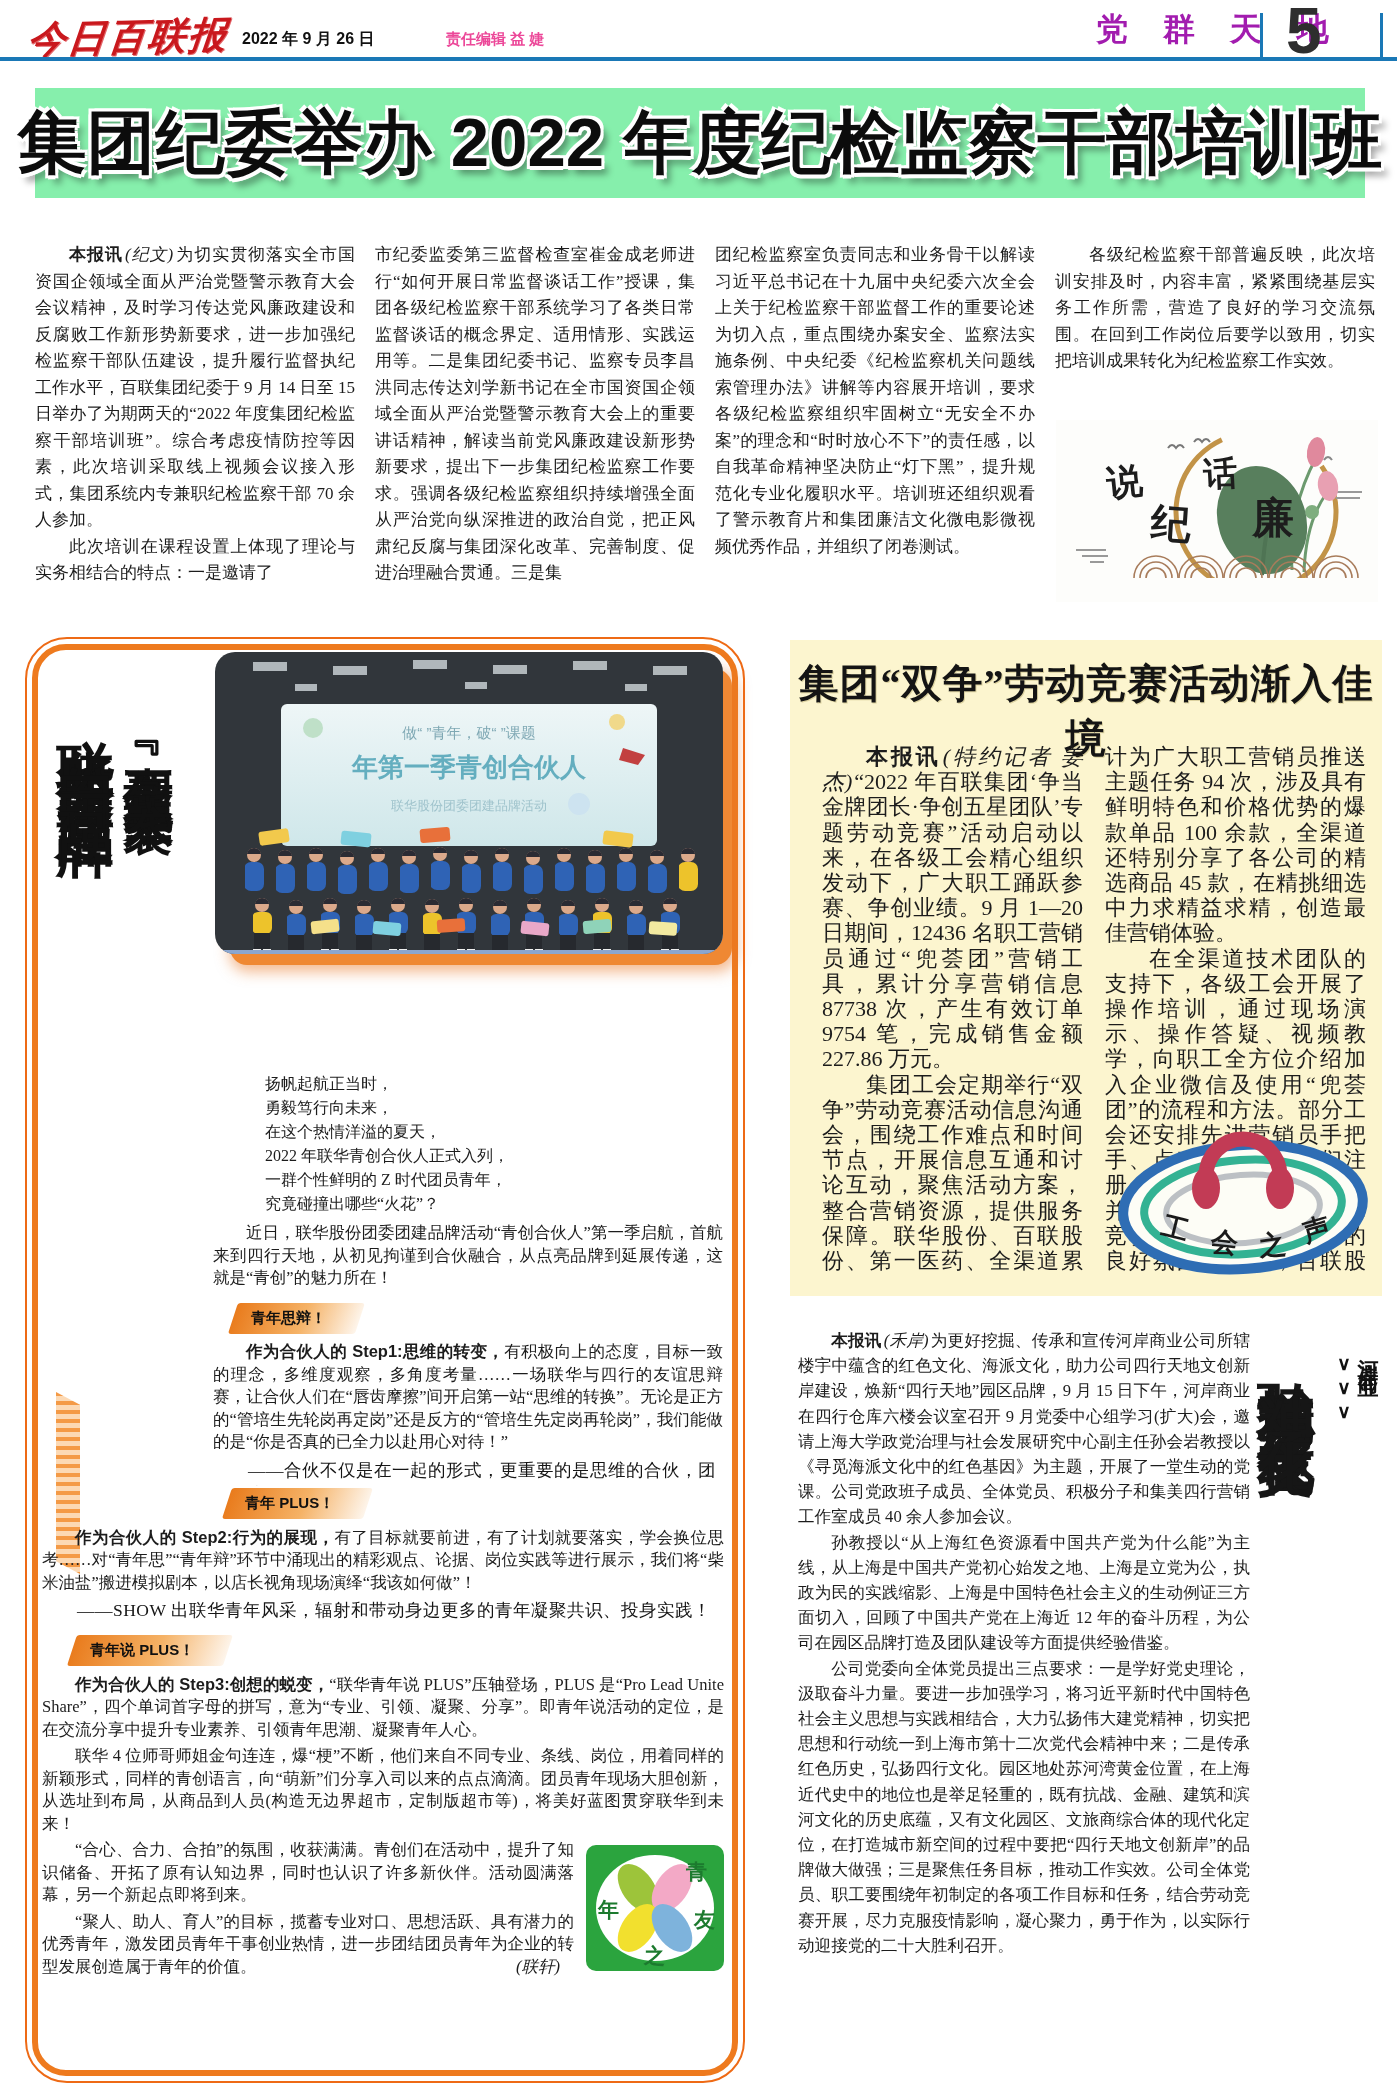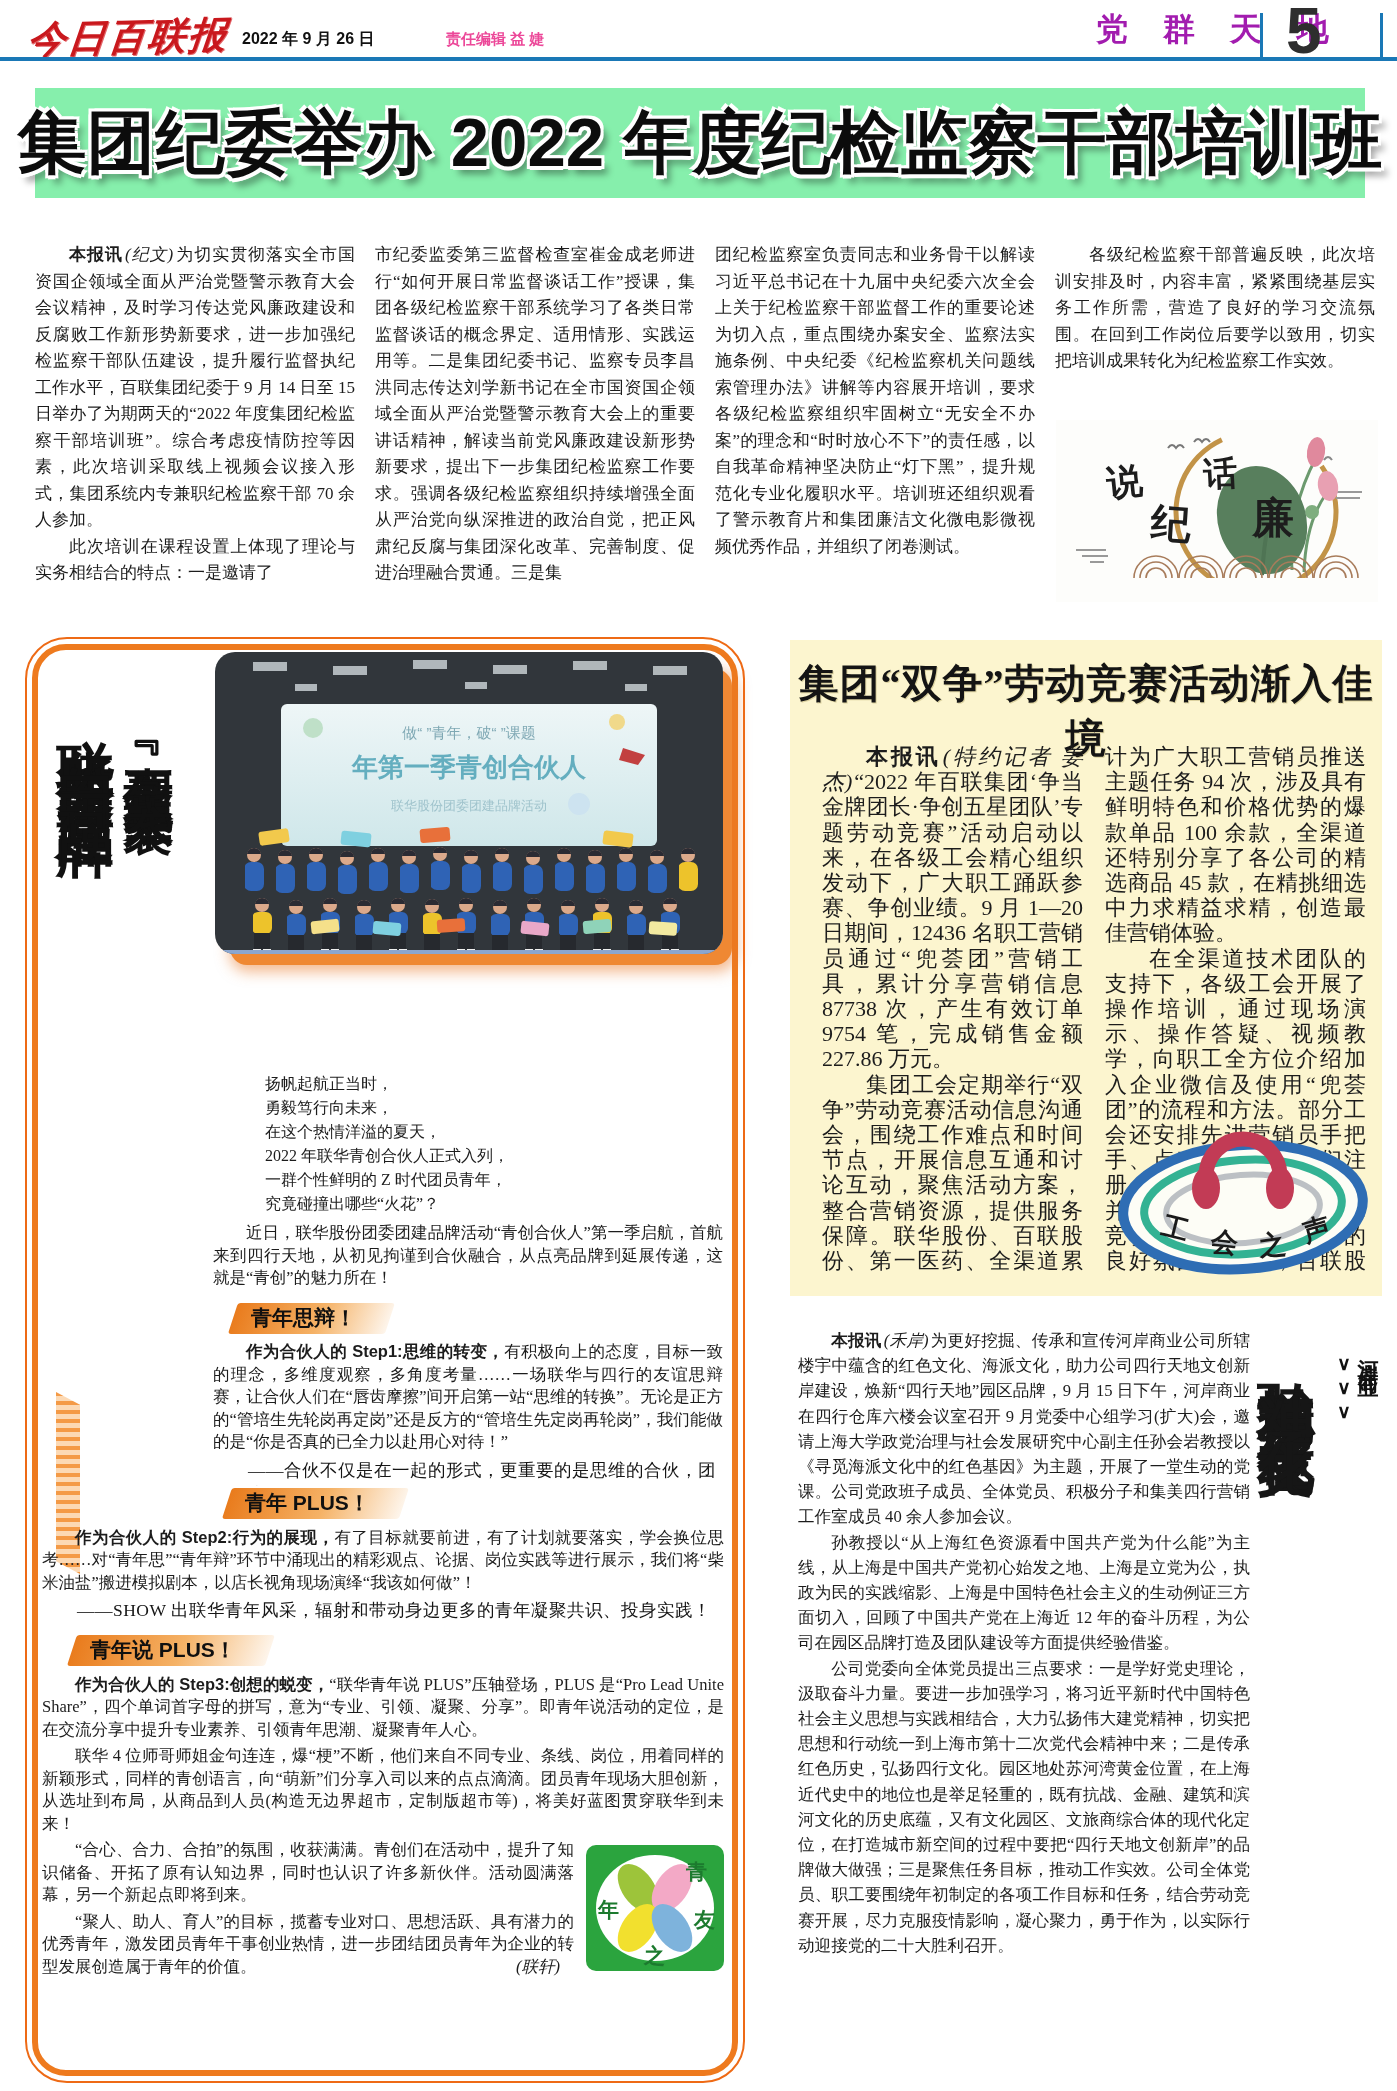--- a/index.html
+++ b/index.html
@@ -43,21 +43,21 @@
   .ribbon{left:56px;top:1392px;width:24px;height:182px;
           background:repeating-linear-gradient(180deg,#f49a46 0 4px,#fcd9b4 4px 9px);
           clip-path:polygon(0 0,100% 7%,100% 100%,0 93%)}
   .photo{left:215px;top:652px;width:508px;height:302px;border-radius:20px;overflow:hidden;
          box-shadow:12px 14px 0 -3px #ef8833,14px 18px 14px rgba(233,120,40,.5)}
   .yx-upper{left:213px;top:1072px;width:510px;height:414px;overflow:hidden;font-size:16.5px;line-height:22.5px}
   .yx-lower{left:42px;top:1488px;width:682px;height:586px;overflow:hidden;font-size:16.5px;line-height:22.5px}
   .poem{margin-left:52px;font-size:16px;line-height:24px;margin-bottom:6px}
   .poem span{display:block}
   .badge{position:relative;display:inline-block;z-index:0;font-family:"Liberation Sans",sans-serif;font-weight:bold;
-         font-size:21px;color:#101010;padding:4px 34px 4px 18px;margin:9px 0 7px}
+         font-size:15px;color:#101010;padding:4px 34px 4px 18px;margin:9px 0 7px}
   .badge::before{content:"";position:absolute;inset:0;z-index:-1;transform:skewX(-18deg);border-radius:3px;
          background:linear-gradient(95deg,#e97b1c,#f5b266 55%,rgba(245,178,102,.12))}
   .quote{font-size:17.5px;line-height:24px;letter-spacing:.5px;text-indent:2em;margin:4px 0;color:#151515}
   .just{text-align:justify;margin-bottom:4px}
   .flower{float:right;width:138px;height:126px;margin:6px 0 0 12px}
   .byline{float:right;font-style:italic;padding-right:14px}
 
   
   .labor{left:790px;top:640px;width:592px;height:656px;background:#fcf5cf}
   .labor h2{position:absolute;left:0;right:0;top:16px;text-align:center;font-size:40px;font-weight:bold;

